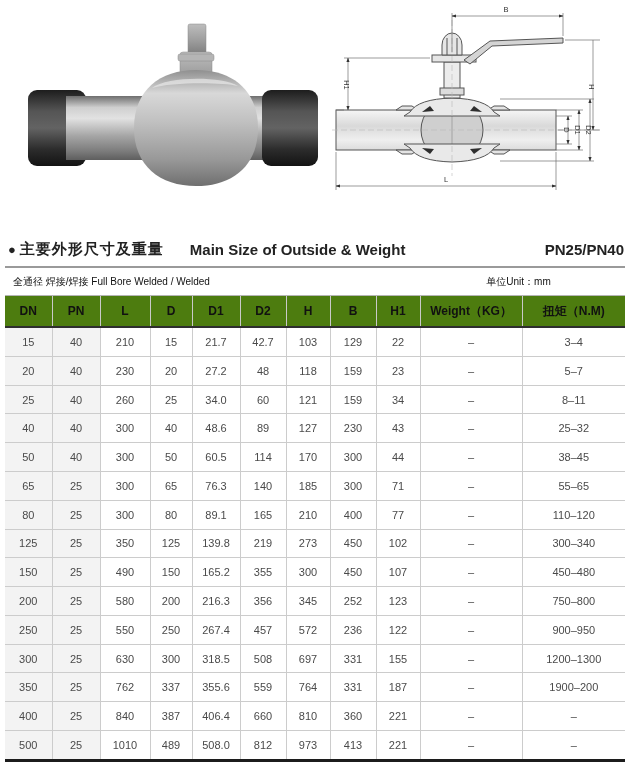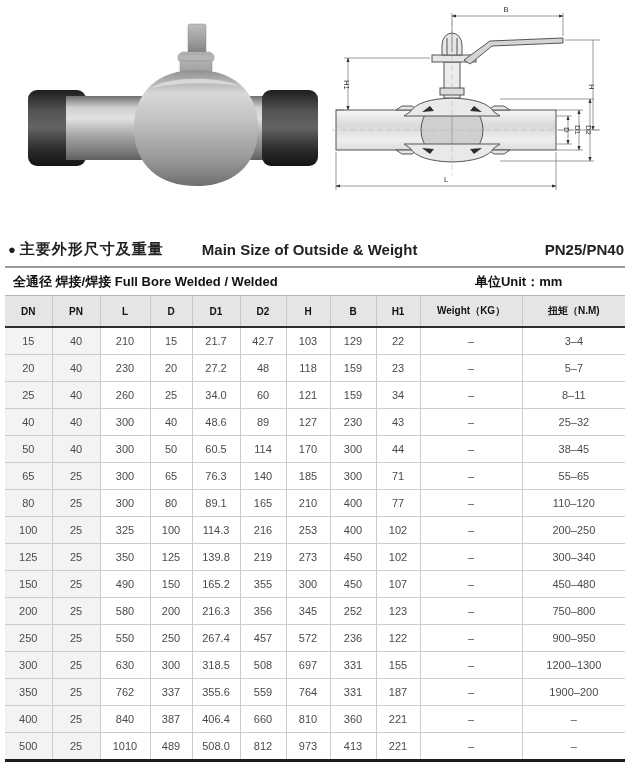--- a/index.html
+++ b/index.html
@@ -12,39 +12,39 @@
   .photo-svg{position:absolute;left:22px;top:10px;}
   .drawing-svg{position:absolute;left:330px;top:0px;}
   
   .title-row{
     position:absolute;top:237px;left:8px;right:6px;height:24px;
     display:flex;align-items:center;justify-content:space-between;
   }
   .title-left{display:flex;align-items:center;gap:4px;}
   .bullet{font-size:13px;line-height:1;}
   .title-zh{font-size:15px;font-weight:bold;letter-spacing:1px;}
-  .title-en{font-size:15px;font-weight:bold;margin-left:16px;padding-left:18px;}
+  .title-en{font-size:15px;font-weight:bold;margin-left:4px;padding-left:18px;}
   .rating{font-size:15px;font-weight:bold;}
   
   .table-wrap{position:absolute;top:266px;left:5px;right:5px;bottom:0;}
   table.spec{
     width:100%;height:100%;border-collapse:collapse;table-layout:fixed;
     border-top:2px solid #9a9a9a;border-bottom:3px solid #1c1c1c;
   }
   table.spec td,table.spec th{padding:0;text-align:center;vertical-align:middle;}
   tr.subhead td{
     border-bottom:1px solid #b5b5b5;height:27px;
-    font-size:13px;font-weight:bold;color:#111;
+    font-size:10px;font-weight:normal;color:#111;
   }
   tr.subhead td.sh-left{text-align:left;padding-left:8px;}
   tr.subhead td.sh-right{text-align:center;padding-right:8px;}
   tr.cols th{
-    height:30px;font-size:10px;font-weight:bold;color:#111;
+    height:30px;font-size:12px;font-weight:bold;color:#111;
     border-left:1px solid #c9c9c9;border-right:1px solid #c9c9c9;
-    border-bottom:2px solid #2e2e2e;background:#e5e5e5;
+    border-bottom:2px solid #2e2e2e;background:#4d7c0f;
   }
   tr.cols th:first-child{border-left:none;}
   tr.cols th:last-child{border-right:none;}
   tbody td{
     font-size:11px;color:#4a4a4a;
     border:1px solid #cccccc;height:25px;background:#fff;
   }
   tbody td:first-child{border-left:none;}
   tbody td:last-child{border-right:none;text-align:center;}
   tbody tr:last-child td{border-bottom:none;}
@@ -321,33 +321,20 @@
             <td>80</td>
             <td>89.1</td>
             <td>165</td>
             <td>210</td>
             <td>400</td>
             <td>77</td>
             <td>–</td>
             <td>110–120</td>
           </tr>
           <tr>
-            <td class="shaded">100</td>
-            <td class="shaded">25</td>
-            <td>325</td>
-            <td>100</td>
-            <td>114.3</td>
-            <td>216</td>
-            <td>253</td>
-            <td>400</td>
-            <td>102</td>
-            <td>–</td>
-            <td>200–250</td>
-          </tr>
-          <tr>
             <td class="shaded">125</td>
             <td class="shaded">25</td>
             <td>350</td>
             <td>125</td>
             <td>139.8</td>
             <td>219</td>
             <td>273</td>
             <td>450</td>
             <td>102</td>
             <td>–</td>

